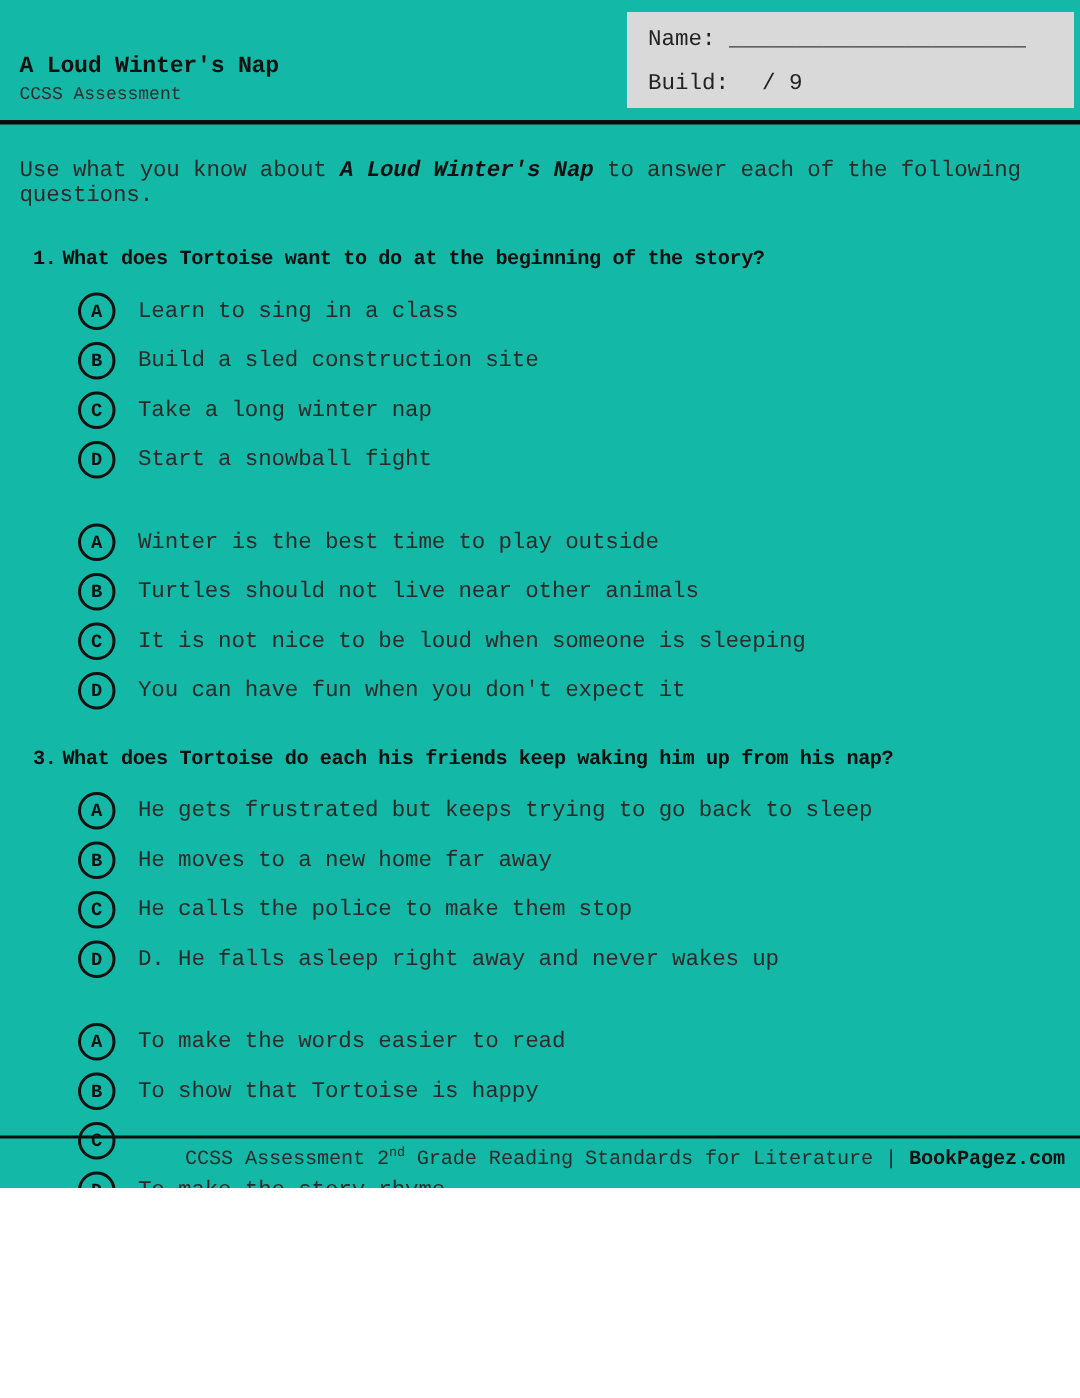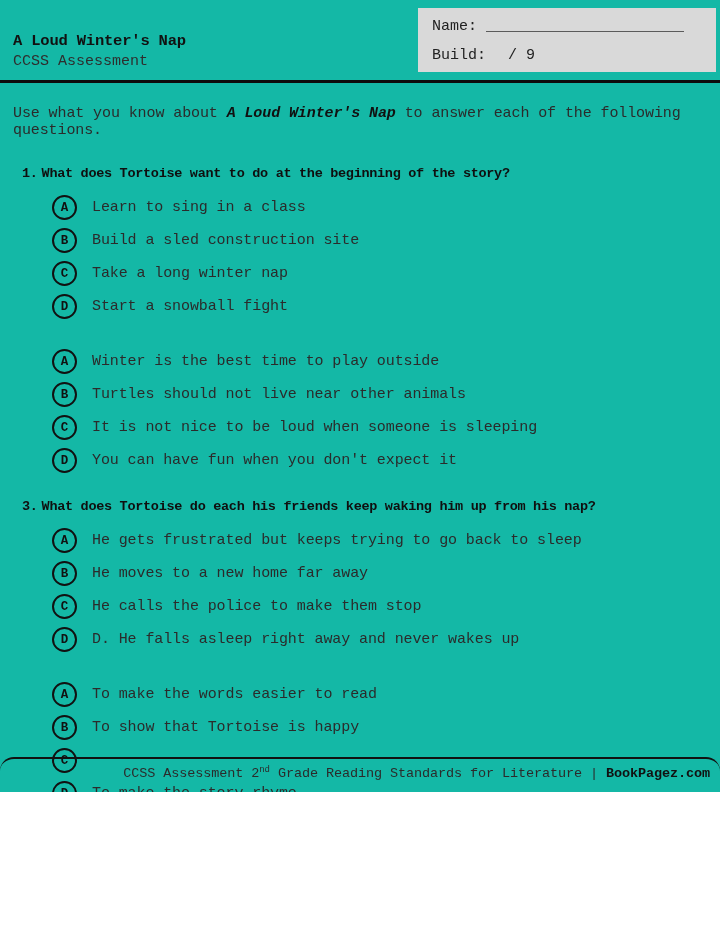--- a/index.html
+++ b/index.html
@@ -28,21 +28,21 @@
     justify-content: flex-end;
     padding-bottom: 10px;
   }
   .doc-title {
     font-size: 15.5px;
     font-weight: bold;
     letter-spacing: -0.2px;
     color: #111;
   }
   .doc-subtitle {
-    font-size: 15px;
+    font-size: 12px;
     color: #2e2e2e;
     margin-top: 3px;
   }
   .name-score-box {
     width: 298px;
     margin: 8px 0 8px 0;
     background: #d9d9d9;
     padding: 10px 4px 8px 14px;
     display: flex;
     flex-direction: column;
@@ -114,21 +114,20 @@
     position: absolute;
     left: 0;
     right: 0;
     bottom: 0;
     border-top: 2px solid #111;
     padding: 7px 10px 11px 0;
     text-align: right;
     font-size: 13.5px;
     color: #2b2b2b;
     letter-spacing: -0.1px;
-    border-radius: 14px;
   }
   .footer sup {
     font-size: 9px;
     vertical-align: super;
     line-height: 0;
   }
   .footer-brand { font-weight: bold; color: #111; }
 </style>
 </head>
 <body>

